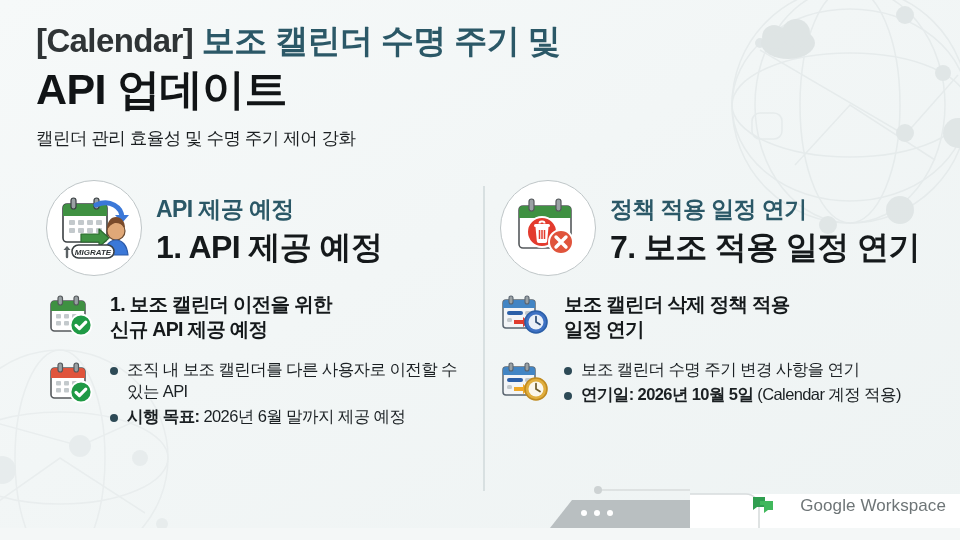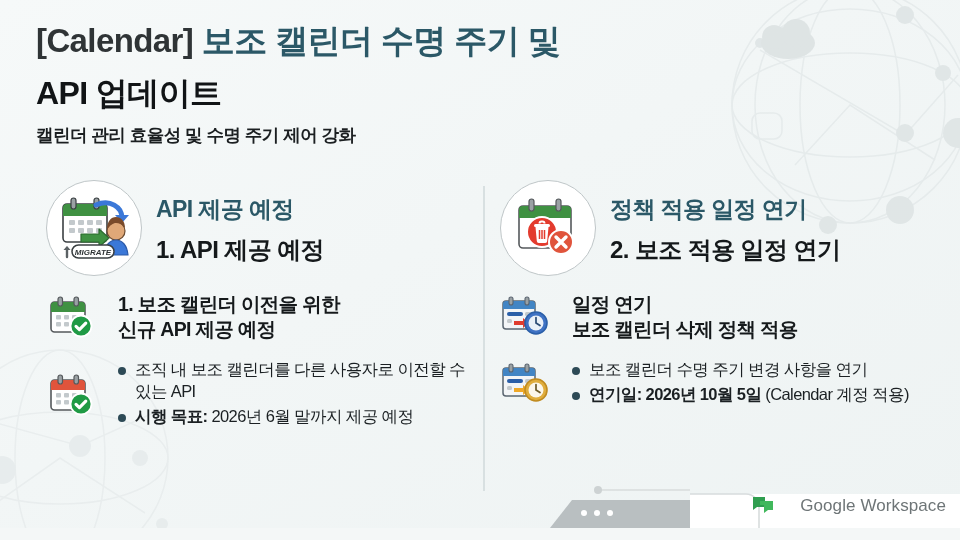--- a/index.html
+++ b/index.html
@@ -43,31 +43,31 @@
   .title-line1 {
     font-size: 33px;
     font-weight: bold;
     line-height: 1.26;
     letter-spacing: -0.6px;
     white-space: nowrap;
   }
   .tag-calendar { color: #2f3436; }
   .title-teal { color: #2b5867; }
   .title-line2 {
-    font-size: 32px;
+    font-size: 43px;
     font-weight: bold;
     color: #111416;
     line-height: 1.26;
     letter-spacing: -0.6px;
-    margin-top: 11px;
+    margin-top: 0;
   }
   .subtitle {
     margin-top: 10px;
     font-size: 17.5px;
-    font-weight: bold;
+    font-weight: normal;
     color: #1b1f21;
     letter-spacing: -0.5px;
   }
 
   
   .columns {
     position: absolute;
     top: 182px;
     left: 0;
     width: 960px;
@@ -112,33 +112,33 @@
   }
   .col-head-text { padding-top: 13px; }
   .head-teal {
     font-size: 23px;
     font-weight: bold;
     color: #2b5867;
     letter-spacing: -0.6px;
     line-height: 1.22;
   }
   .head-dark {
-    font-size: 24px;
+    font-size: 32px;
     font-weight: bold;
     color: #15191b;
     letter-spacing: -0.6px;
     line-height: 1.25;
-    margin-top: 12px;
+    margin-top: 4px;
   }
 
   
   .row {
     display: flex;
-    align-items: center;
-    gap: 22px;
+    align-items: flex-start;
+    gap: 14px;
     margin-top: 16px;
   }
   .row-icon {
     flex: 0 0 auto;
     width: 50px;
     height: 48px;
     display: flex;
     align-items: flex-start;
     justify-content: center;
     padding-top: 2px;
@@ -380,43 +380,43 @@
                 <path d="M31 36v9"></path>
                 <path d="M33.5 36v9"></path>
             </g>
             <path d="M28.5 29.5c0-1.2.9-2 2-2h1c1.1 0 2 .8 2 2" fill="none" stroke="#ffffff" stroke-width="2"></path>
             <circle cx="50" cy="48" r="12" fill="#e0543c" stroke="#ffffff" stroke-width="2"></circle>
             <path d="M45 43l10 10M55 43l-10 10" stroke="#ffffff" stroke-width="3.4" stroke-linecap="round"></path>
           </svg>
         </div>
         <div class="col-head-text">
           <div class="head-teal">정책 적용 일정 연기</div>
-          <div class="head-dark">2. 보조 적용 일정 연기</div>
+          <div class="head-dark">7. 보조 적용 일정 연기</div>
         </div>
       </div>
 
       <div class="row">
         <div class="row-icon">
           <svg width="48" height="44" viewBox="0 0 48 44">
             <rect x="2" y="6" width="32" height="28" rx="3" fill="#f3f5f7" stroke="#5a6570" stroke-width="1.5"></rect>
             <path d="M2 9a3 3 0 0 1 3-3h26a3 3 0 0 1 3 3v5H2z" fill="#4285c4"></path>
             <rect x="8" y="2" width="4" height="8" rx="2" fill="#9aa1a4" stroke="#5a6570" stroke-width="1.1"></rect>
             <rect x="24" y="2" width="4" height="8" rx="2" fill="#9aa1a4" stroke="#5a6570" stroke-width="1.1"></rect>
             <rect x="6" y="17" width="16" height="4" rx="2" fill="#2b5fa8"></rect>
             <rect x="24" y="17" width="7" height="4" rx="1.5" fill="#c3c9cc"></rect>
             <rect x="6" y="24" width="5" height="4" rx="1.5" fill="#c3c9cc"></rect>
             <path d="M13 26h9v-3l6 5-6 5v-3h-9z" fill="#e03c2e"></path>
             <circle cx="35" cy="28" r="11" fill="#3f72c4" stroke="#2b5fa8" stroke-width="1.6"></circle>
             <circle cx="35" cy="28" r="7.5" fill="#eaf0f8"></circle>
             <path d="M35 22.5V28l4 2.5" fill="none" stroke="#2b4a74" stroke-width="1.7" stroke-linecap="round"></path>
           </svg>
         </div>
         <div class="row-main">
+          <div class="stmt">보조 캘린더 삭제 정책 적용</div>
           <div class="stmt">일정 연기</div>
-          <div class="stmt">보조 캘린더 삭제 정책 적용</div>
         </div>
       </div>
 
       <div class="row">
         <div class="row-icon">
           <svg width="48" height="44" viewBox="0 0 48 44">
             <rect x="2" y="6" width="32" height="28" rx="3" fill="#f3f5f7" stroke="#5a6570" stroke-width="1.5"></rect>
             <path d="M2 9a3 3 0 0 1 3-3h26a3 3 0 0 1 3 3v5H2z" fill="#4285c4"></path>
             <rect x="8" y="2" width="4" height="8" rx="2" fill="#9aa1a4" stroke="#5a6570" stroke-width="1.1"></rect>
             <rect x="24" y="2" width="4" height="8" rx="2" fill="#9aa1a4" stroke="#5a6570" stroke-width="1.1"></rect>

